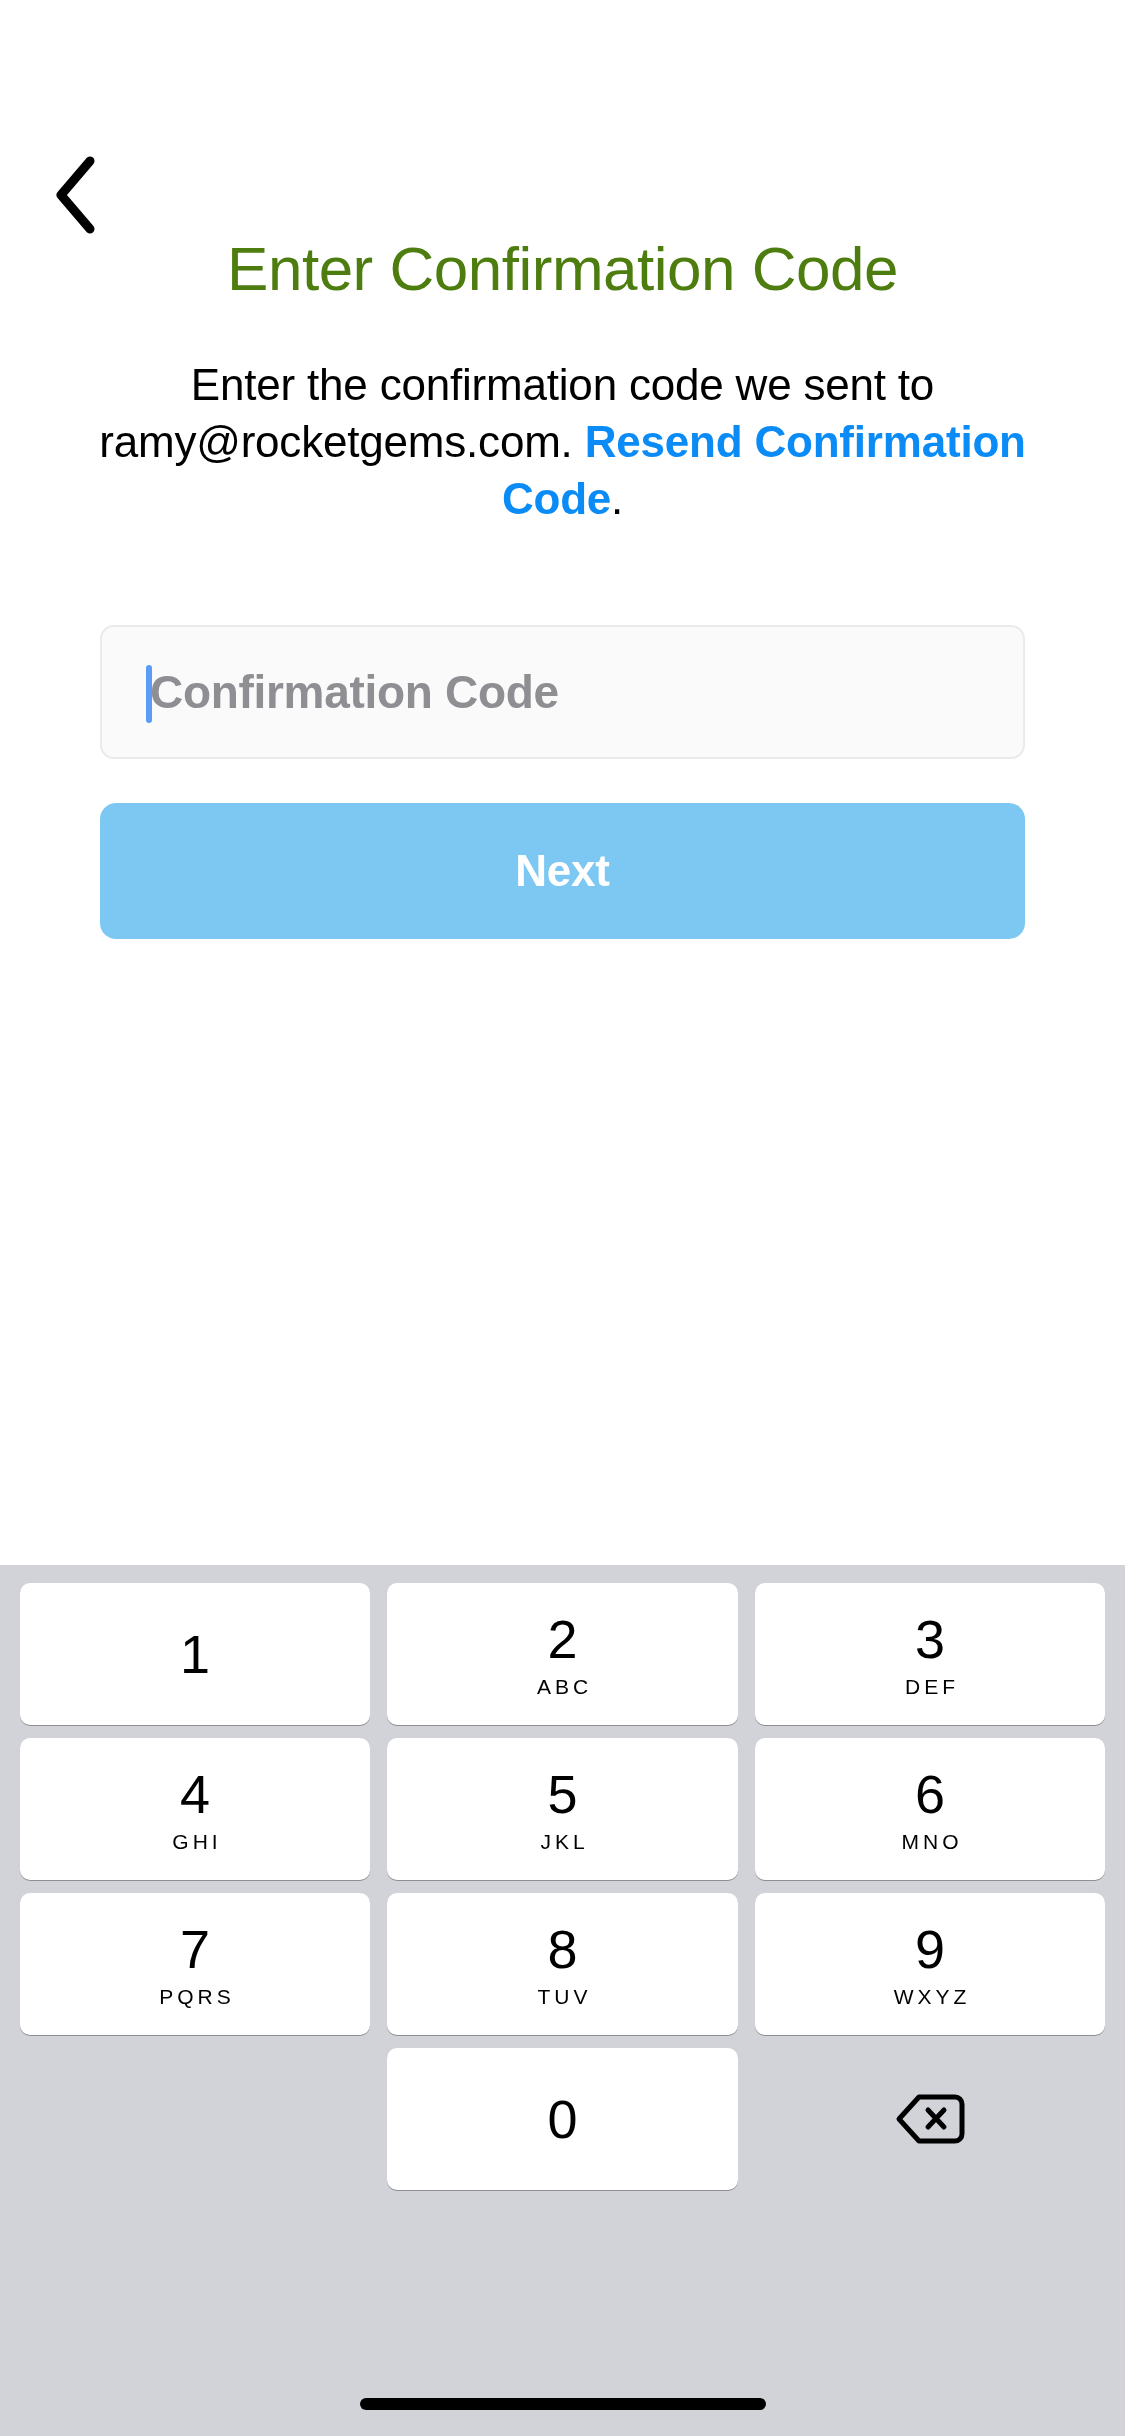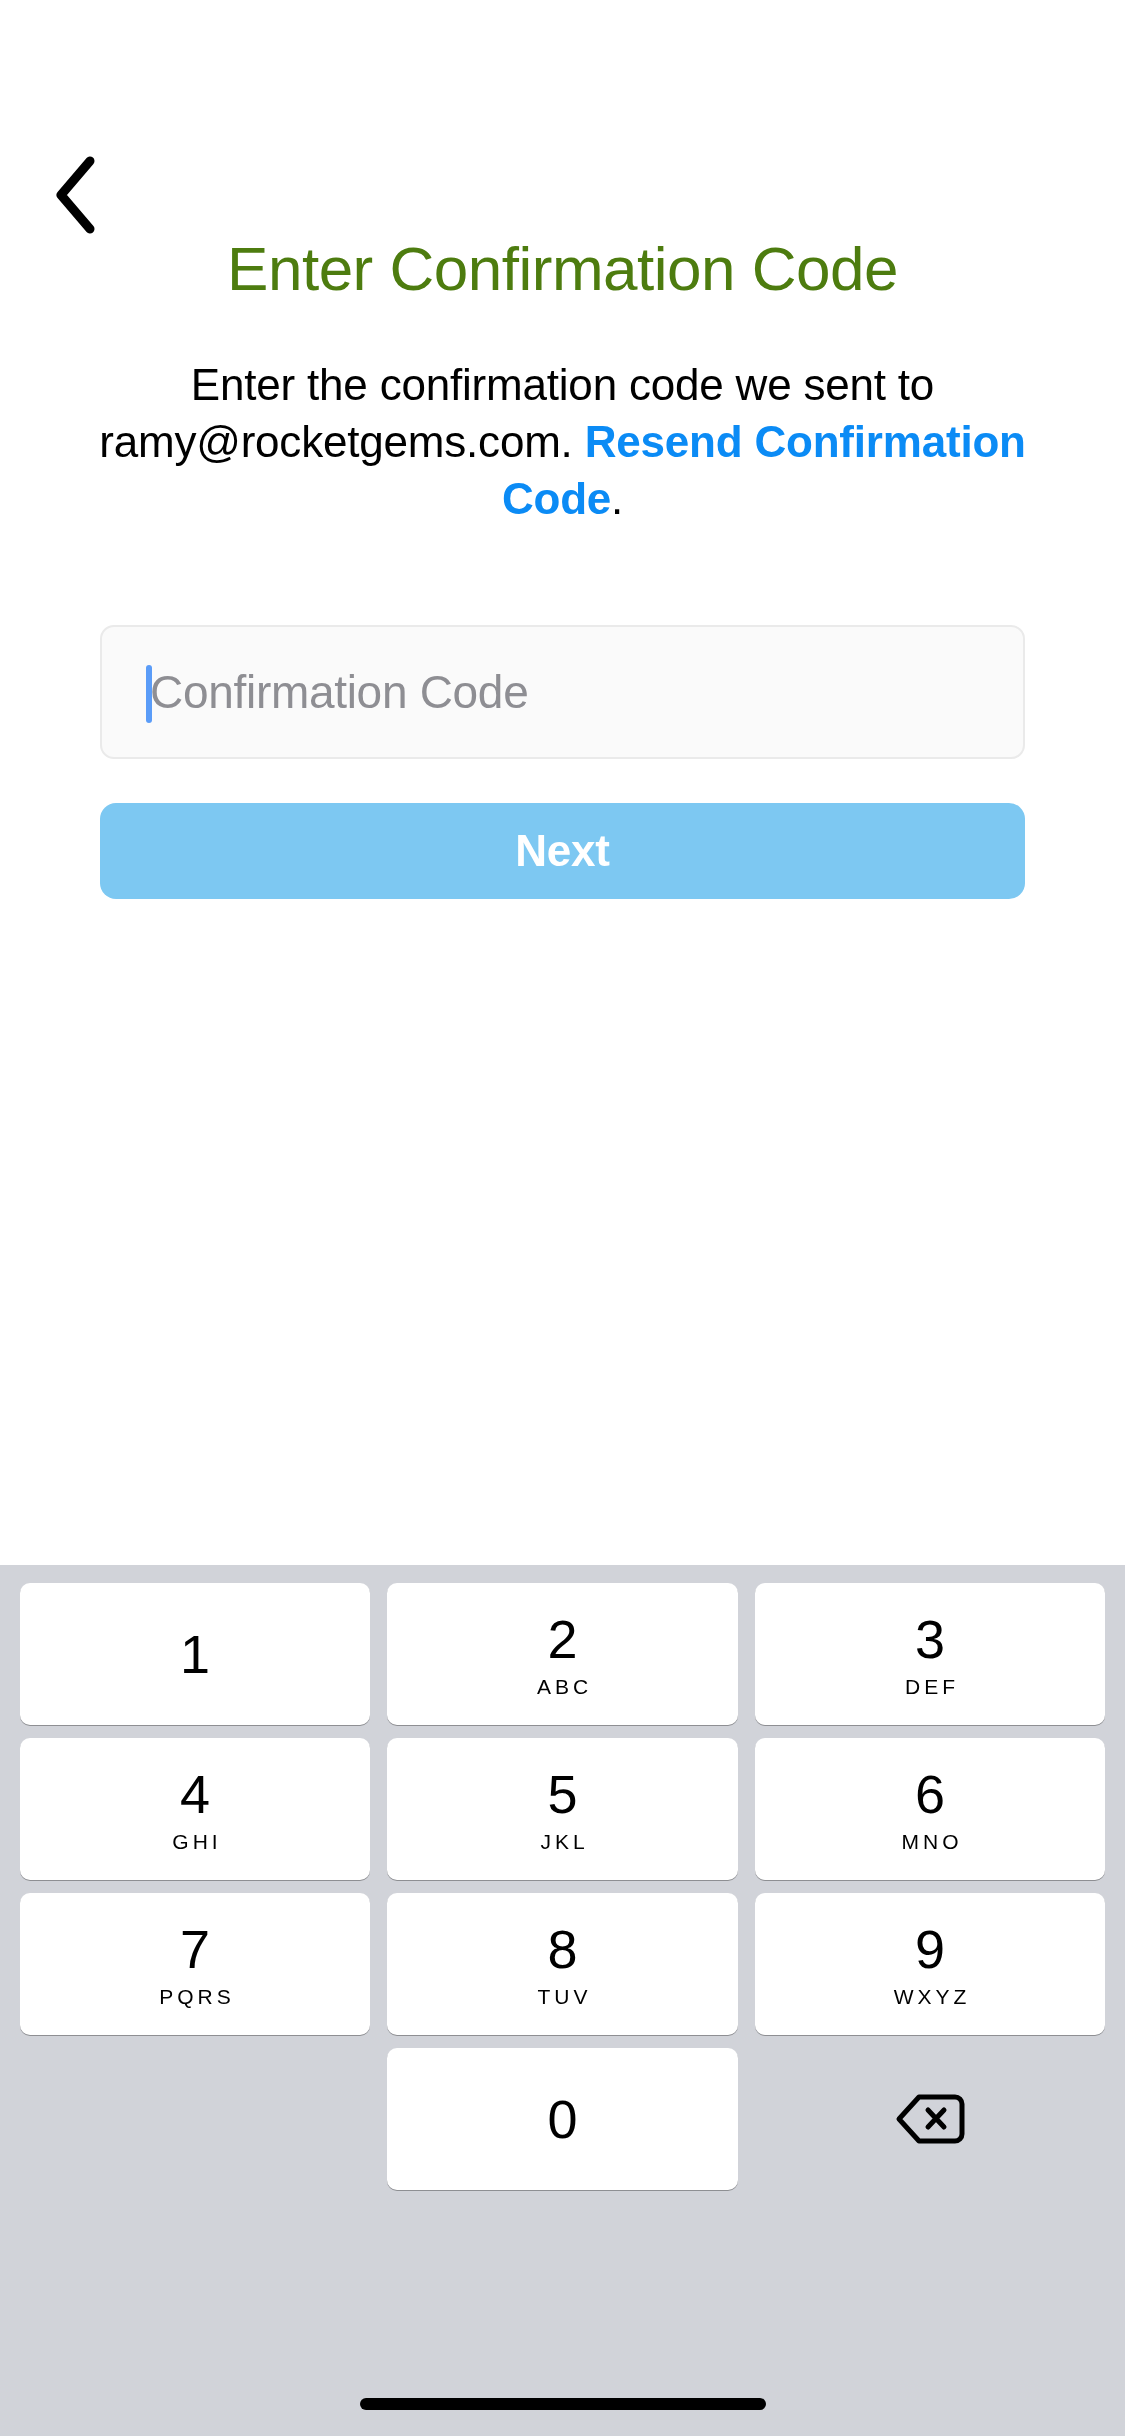--- a/index.html
+++ b/index.html
@@ -97,29 +97,30 @@
     position: absolute;
     left: 48px;
     top: 0;
     height: 100%;
     display: flex;
     align-items: center;
     font-size: 46px;
     color: #8e8e93;
     letter-spacing: -0.3px;
     pointer-events: none;
+    font-weight: bold;
   }
 
   
   .next-button {
     position: absolute;
     left: 100px;
     top: 803px;
     width: 925px;
-    height: 96px;
+    height: 136px;
     background: #7dc8f2;
     border: none;
     border-radius: 16px;
     color: #ffffff;
     font-family: "Liberation Sans", sans-serif;
     font-size: 44px;
     font-weight: 700;
     letter-spacing: -0.2px;
     cursor: pointer;
     display: flex;

